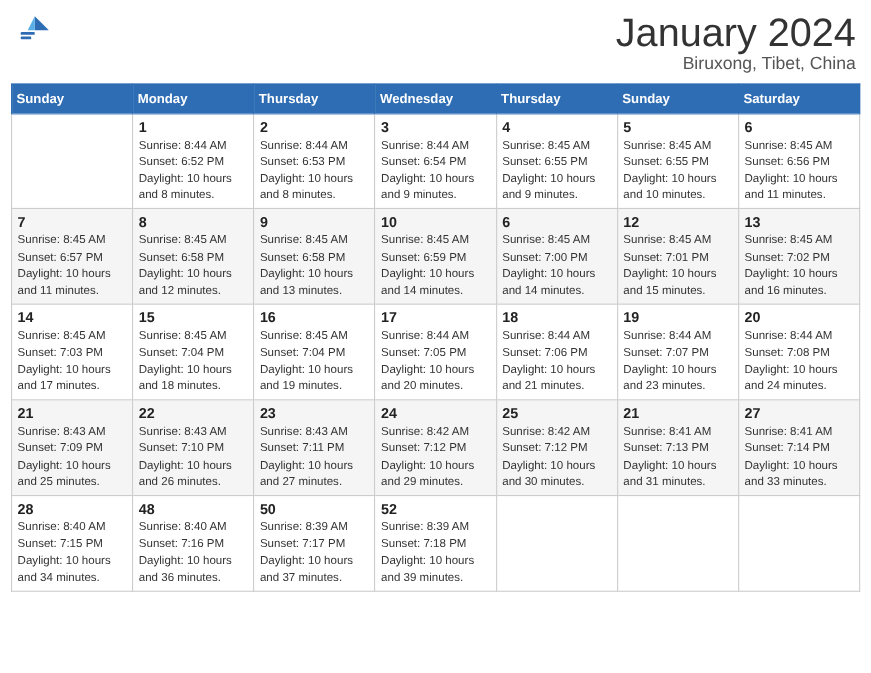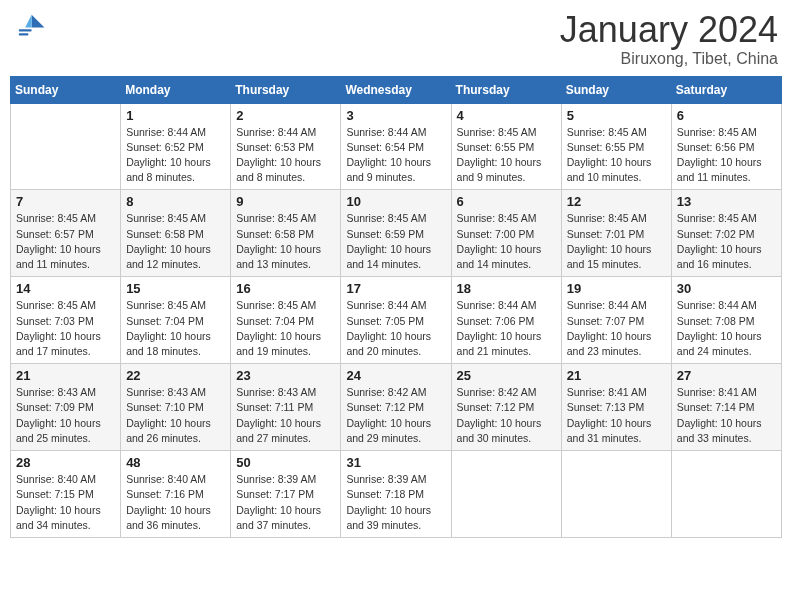--- a/index.html
+++ b/index.html
@@ -200,21 +200,21 @@
         </td>
         <td>
           <span class="day-number">18</span>
           <div class="day-detail">Sunrise: 8:44 AM<br>Sunset: 7:06 PM<br>Daylight: 10 hours and 21 minutes.</div>
         </td>
         <td>
           <span class="day-number">19</span>
           <div class="day-detail">Sunrise: 8:44 AM<br>Sunset: 7:07 PM<br>Daylight: 10 hours and 23 minutes.</div>
         </td>
         <td>
-          <span class="day-number">30</span>
+          <span class="day-number">20</span>
           <div class="day-detail">Sunrise: 8:44 AM<br>Sunset: 7:08 PM<br>Daylight: 10 hours and 24 minutes.</div>
         </td>
       </tr>
       <tr>
         <td>
           <span class="day-number">21</span>
           <div class="day-detail">Sunrise: 8:43 AM<br>Sunset: 7:09 PM<br>Daylight: 10 hours and 25 minutes.</div>
         </td>
         <td>
           <span class="day-number">22</span>
@@ -248,21 +248,21 @@
         </td>
         <td>
           <span class="day-number">48</span>
           <div class="day-detail">Sunrise: 8:40 AM<br>Sunset: 7:16 PM<br>Daylight: 10 hours and 36 minutes.</div>
         </td>
         <td>
           <span class="day-number">50</span>
           <div class="day-detail">Sunrise: 8:39 AM<br>Sunset: 7:17 PM<br>Daylight: 10 hours and 37 minutes.</div>
         </td>
         <td>
-          <span class="day-number">31</span>
+          <span class="day-number">52</span>
           <div class="day-detail">Sunrise: 8:39 AM<br>Sunset: 7:18 PM<br>Daylight: 10 hours and 39 minutes.</div>
         </td>
         <td class="empty-cell"></td>
         <td class="empty-cell"></td>
         <td class="empty-cell"></td>
       </tr>
     </tbody>
 </table>
 
 </body></html>

